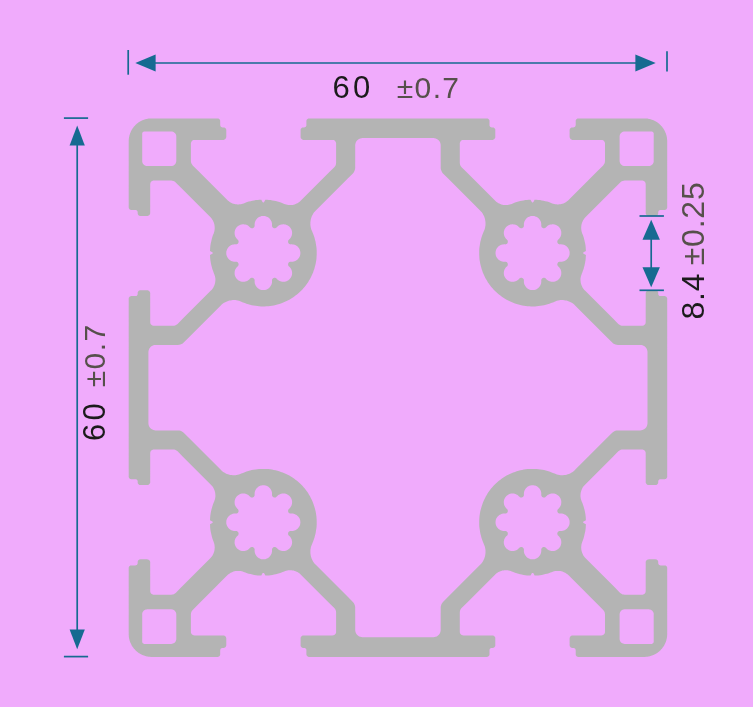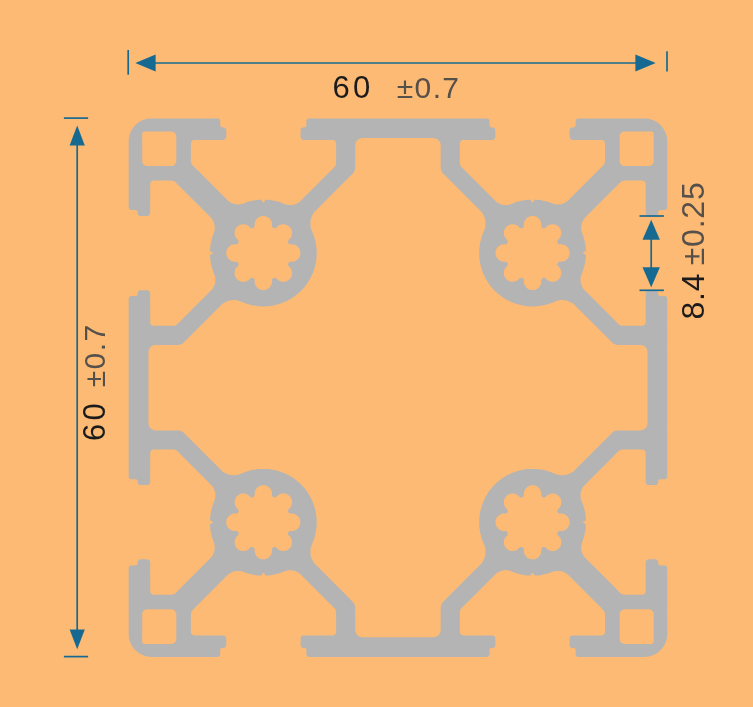--- a/index.html
+++ b/index.html
@@ -1,16 +1,16 @@
 <!DOCTYPE html>
 <html><head>
 <meta charset="utf-8">
 <style>
 html,body{margin:0;padding:0;background:#ffffff;}
-#canvas{position:relative;width:753px;height:707px;background:#fdba74;overflow:hidden;}
+#canvas{position:relative;width:753px;height:707px;background:#f0abfc;overflow:hidden;}
 text{font-family:"Liberation Sans", sans-serif;}
 .num{fill:#1b1b1b;font-size:31px;letter-spacing:3.2px;}
 .tol{fill:#56504b;font-size:30px;letter-spacing:1.4px;}
 .num2{fill:#1b1b1b;font-size:32px;letter-spacing:0.8px;}
 .tol2{fill:#56504b;font-size:32px;letter-spacing:0.8px;}
 </style>
 </head>
 <body>
 <div id="canvas">
 <svg width="753" height="707" viewBox="0 0 753 707">

